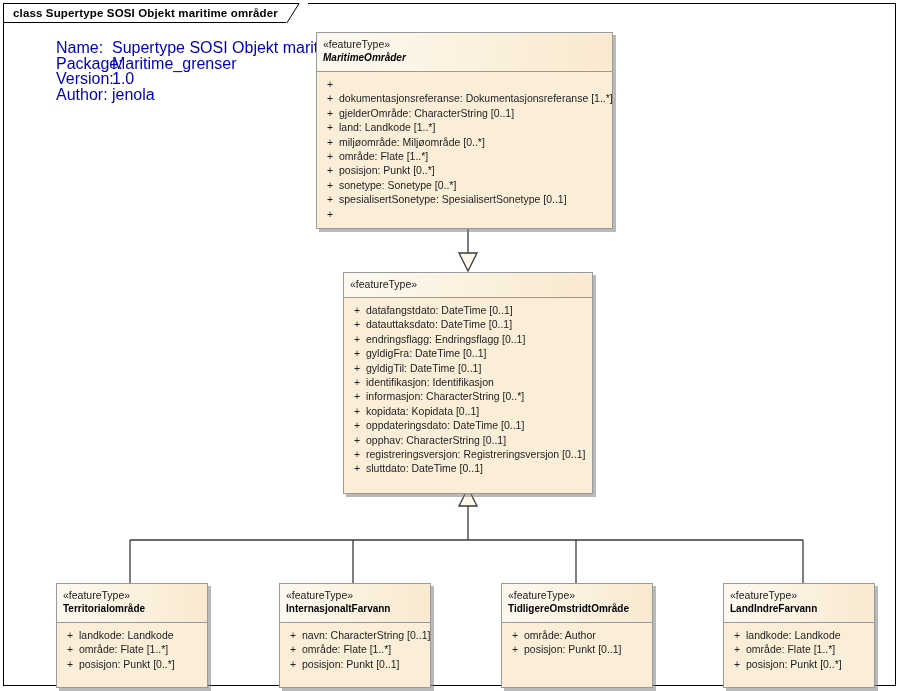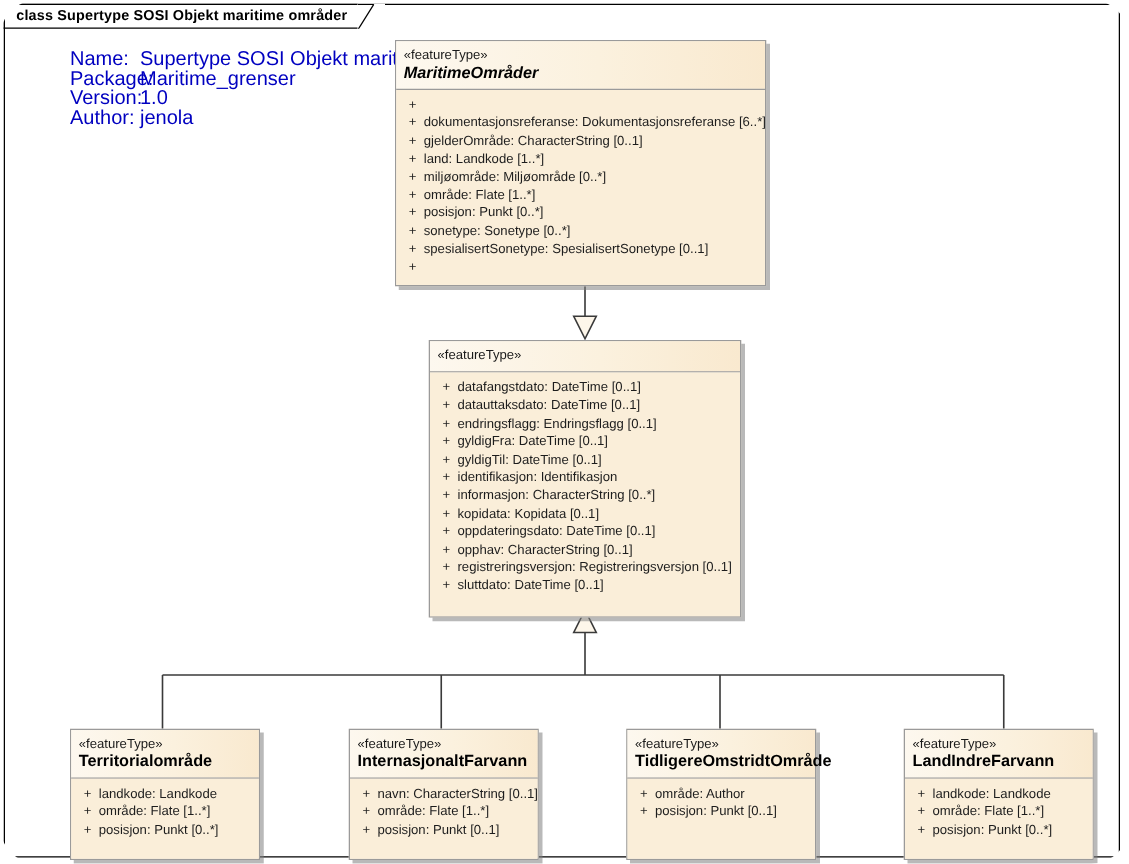--- a/index.html
+++ b/index.html
@@ -13,21 +13,20 @@
     -webkit-font-smoothing: antialiased;
   }
 
   
   #diagram {
     position: relative;
     width: 903px;
     height: 691px;
     background: #ffffff;
     overflow: hidden;
-    border-radius: 30px;
   }
 
   
   .frame {
     position: absolute;
     left: 3px;
     top: 3px;
     width: 893px;
     height: 683px;
     border: 1px solid #000000;
@@ -117,21 +116,21 @@
     padding: 5px 6px 6px 6px;
     color: #000000;
   }
   .uml-stereotype {
     font-size: 10.5px;
     line-height: 13px;
     color: #1a1a1a;
     white-space: nowrap;
   }
   .uml-name {
-    font-size: 13px;
+    font-size: 10px;
     font-weight: bold;
     line-height: 14px;
     white-space: nowrap;
     color: #000000;
   }
   .uml-name.italic { font-style: italic; }
 
   .uml-attrs {
     background: #faeed9;
     padding: 5px 4px 7px 4px;
@@ -231,21 +230,21 @@
     <div class="uml-head">
       <div class="uml-stereotype">«featureType»</div>
       <div class="uml-name italic">MaritimeOmråder</div>
     </div>
     <div class="uml-attrs">
       <div class="attr">
         <span class="attr-vis">+</span>
       </div>
       <div class="attr">
         <span class="attr-vis">+</span>
-        <span class="attr-sig">dokumentasjonsreferanse: Dokumentasjonsreferanse [6..*]</span>
+        <span class="attr-sig">dokumentasjonsreferanse: Dokumentasjonsreferanse [1..*]</span>
       </div>
       <div class="attr">
         <span class="attr-vis">+</span>
         <span class="attr-sig">gjelderOmråde: CharacterString [0..1]</span>
       </div>
       <div class="attr">
         <span class="attr-vis">+</span>
         <span class="attr-sig">land: Landkode [1..*]</span>
       </div>
       <div class="attr">

